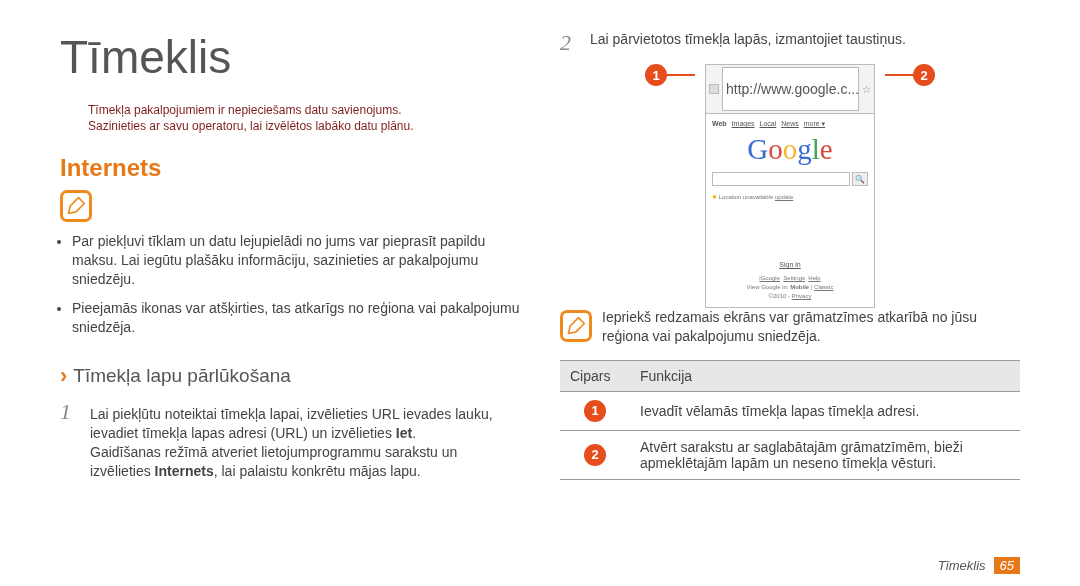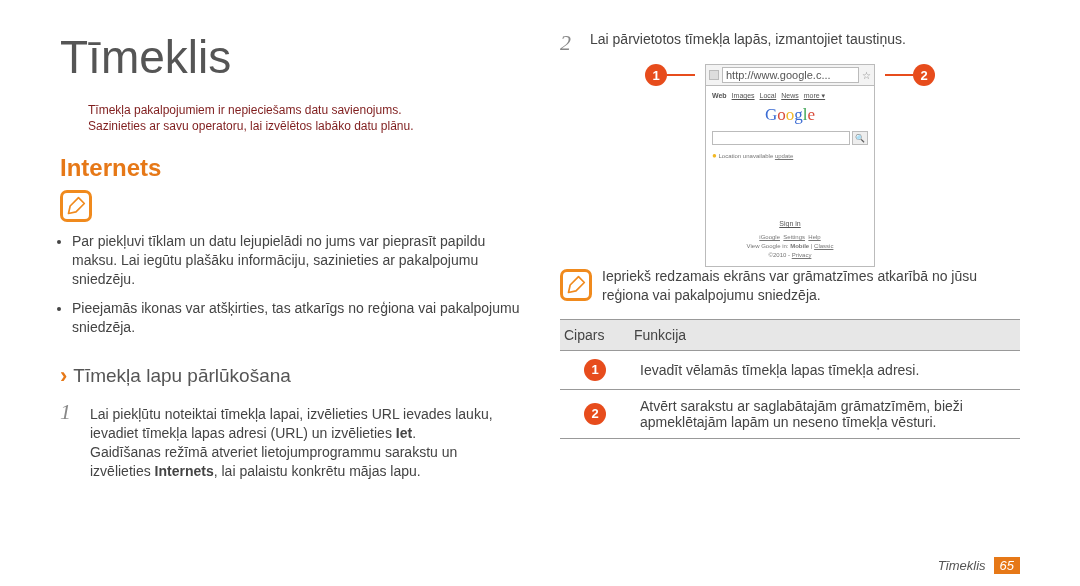--- a/index.html
+++ b/index.html
@@ -110,29 +110,29 @@
   }
   .mock-url {
     display: flex; align-items: center; gap: 3px;
     border-bottom: 1px solid #bbb;
     padding: 2px 3px;
     background: #f3f3f3;
   }
   .mock-url .win { width: 10px; height: 10px; background: #ddd; border: 1px solid #bbb; }
   .mock-url .addr {
     flex: 1; background: #fff; border: 1px solid #bbb;
-    padding: 1px 3px; font-size: 11px; overflow: hidden; white-space: nowrap;
+    padding: 13px 3px; font-size: 14px; overflow: hidden; white-space: nowrap;
   }
   .mock-url .star { font-size: 10px; color: #888; }
   .mock-body { padding: 6px; text-align: center; }
   .mock-tabs { font-size: 7px; text-align: left; margin-bottom: 5px; }
   .mock-tabs span { margin-right: 3px; text-decoration: underline; }
   .mock-tabs .bold { font-weight: bold; text-decoration: none; margin-right: 3px; }
   .mock-logo {
-    font-family: Georgia, serif; font-size: 17px;
+    font-family: Georgia, serif; font-size: 29px;
     margin: 3px 0 6px 0;
   }
   .mock-logo .b { color:#3b6cd4;}
   .mock-logo .r { color:#d94b3a;}
   .mock-logo .y { color:#f1b92c;}
   .mock-logo .g { color:#3da453;}
   .mock-search { display:flex; gap:2px; }
   .mock-search .box { flex:1; height:14px; border:1px solid #bbb; }
   .mock-search .btn { width:16px; height:14px; border:1px solid #bbb; background:#eee; font-size:8px; display:flex;align-items:center;justify-content:center;}
   .mock-loc { font-size:6px; text-align:left; margin-top:6px; color:#777;}
@@ -153,21 +153,21 @@
     width: 100%;
     border-collapse: collapse;
     font-size: 14px;
   }
   table.func th {
     border-top: 1px solid #999;
     border-bottom: 1px solid #999;
     background: #e7e7e7;
     text-align: left;
     font-weight: normal;
-    padding: 7px 4px;
+    padding: 7px 10px;
     color: #444;
   }
   table.func td {
     border-bottom: 1px solid #999;
     padding: 8px 10px;
     vertical-align: middle;
     color: #444;
   }
   table.func td.nc { width: 70px; text-align: center; }
 

